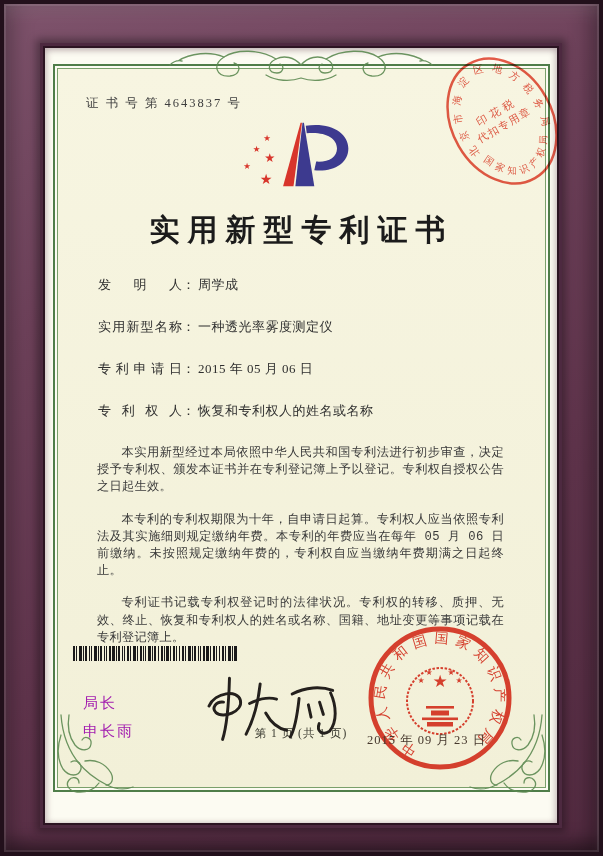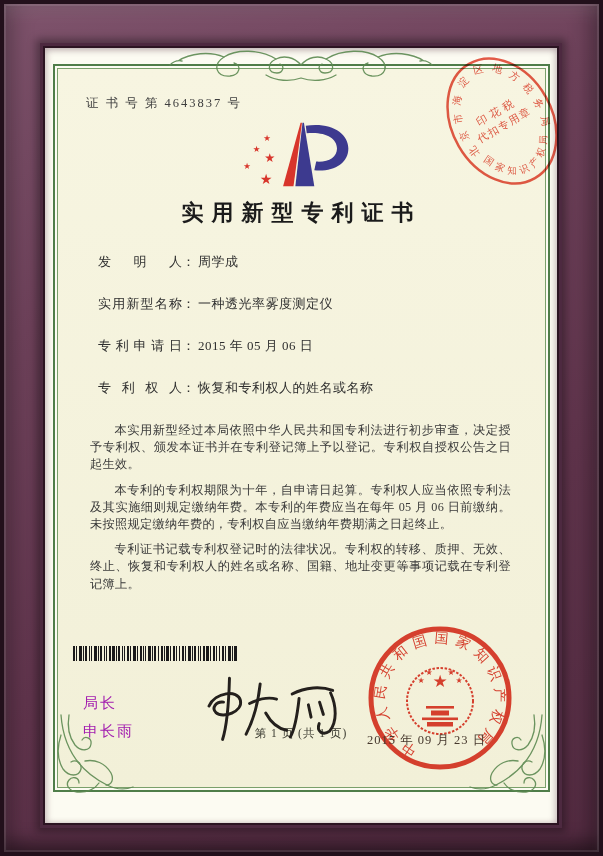--- a/index.html
+++ b/index.html
@@ -21,29 +21,29 @@
                inset 3px 0 6px rgba(70,30,55,.13),
                inset -3px 0 6px rgba(70,30,55,.13);}
   .bordure{position:absolute;left:8px;top:16px;right:7px;bottom:31px;
     border:2px solid #4f7d49;padding:2px;box-sizing:border-box;}
   .bordure-in{height:100%;box-sizing:border-box;border:1px solid #7aa06b;
     background:linear-gradient(#f7f5e1,#f2f0d8);position:relative;}
   .content{position:relative;height:100%;box-sizing:border-box;padding:26px 16px 0;}
   
   .cert-no{margin-left:12px;font-size:12.5px;letter-spacing:2px;color:#3e3e3e;}
   .logo{display:block;margin:8px auto 0;}
-  .title{margin:8px 0 0;text-align:center;font-size:22px;font-weight:600;
+  .title{margin:20px 0 0;text-align:center;font-size:30px;font-weight:600;
     letter-spacing:8px;color:#1b1b1b;}
   .fields{margin:26px 0 0 24px;}
   .frow{margin-bottom:27px;font-size:13px;line-height:15px;color:#2f2f2f;}
   .flabel{display:inline-block;width:84px;text-align:justify;text-align-last:justify;vertical-align:top;}
   .fcolon{display:inline-block;}
   .fvalue{margin-left:3px;letter-spacing:.5px;}
   .paras{margin:10px 10px 0 8px;font-size:12.2px;line-height:17.2px;color:#3a3a3a;text-align:justify;}
-  .paras p{margin:8px;text-indent:2em;letter-spacing:.3px;}
+  .paras p{margin:15px;text-indent:2em;letter-spacing:.3px;font-family:Liberation Mono, monospace;}
   
   .barcode{position:absolute;left:28px;top:598px;z-index:3;}
   .signer{position:absolute;left:38px;top:646px;font-size:15px;color:#a21caf;letter-spacing:2px;z-index:3;}
   .signer .role{margin-bottom:9px;}
   .sig-script{position:absolute;left:148px;top:624px;transform:rotate(-2deg);z-index:4;}
   .seal-wrap{position:absolute;left:320px;top:575px;width:150px;height:150px;
     mix-blend-mode:multiply;opacity:.93;z-index:5;}
   .seal-date{position:absolute;left:322px;top:684px;font-size:12.5px;color:#46382d;
     letter-spacing:1px;z-index:6;}
   .stamp-wrap{position:absolute;left:402px;top:0;width:110px;height:146px;

